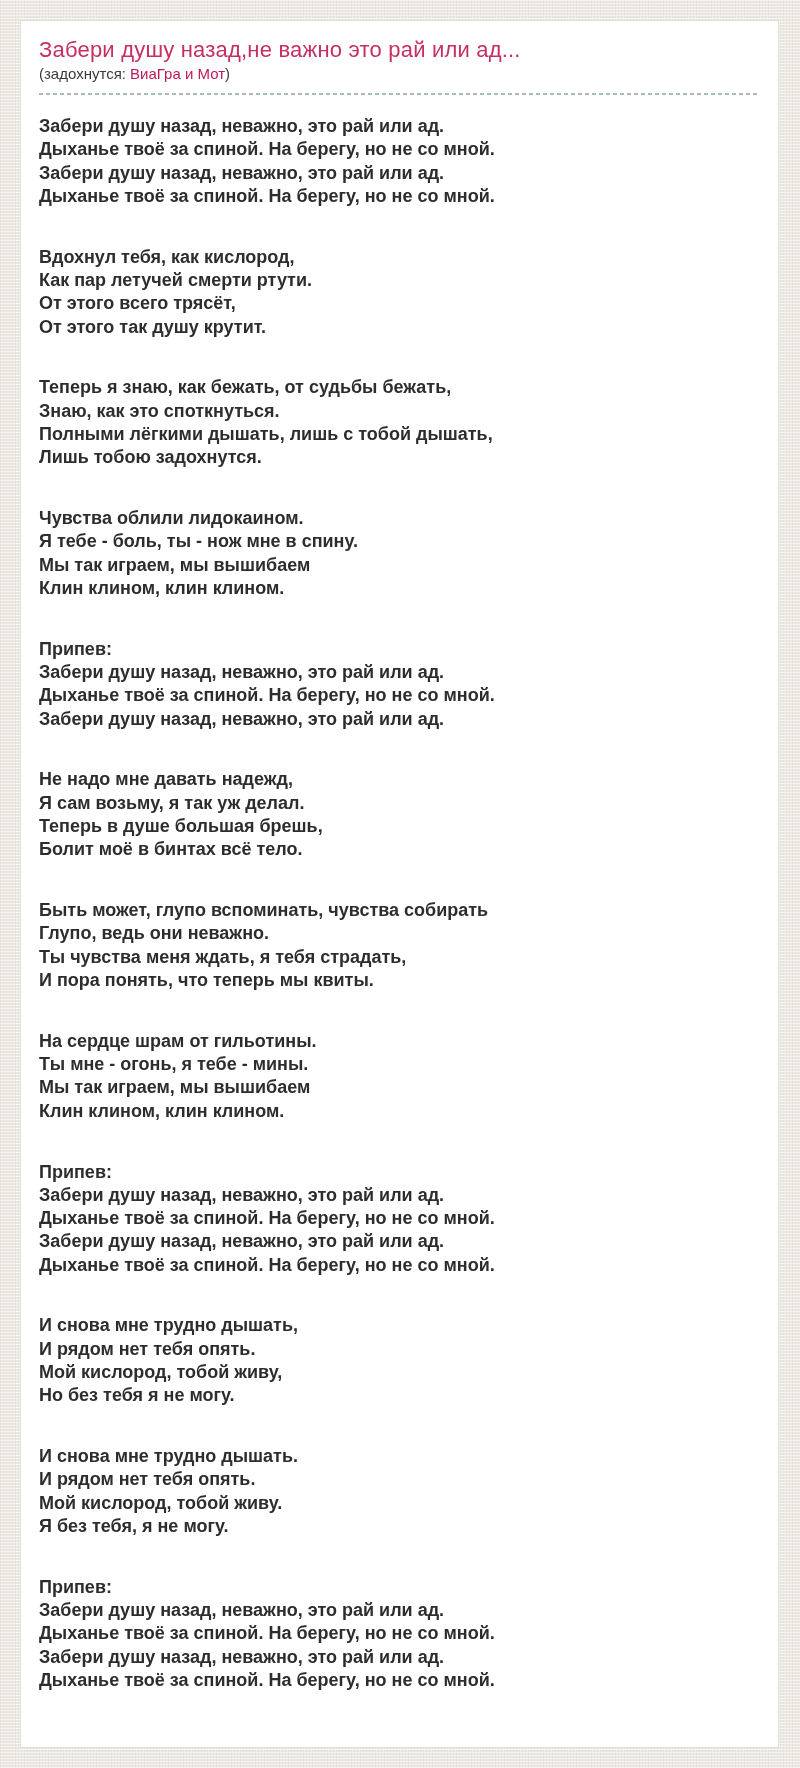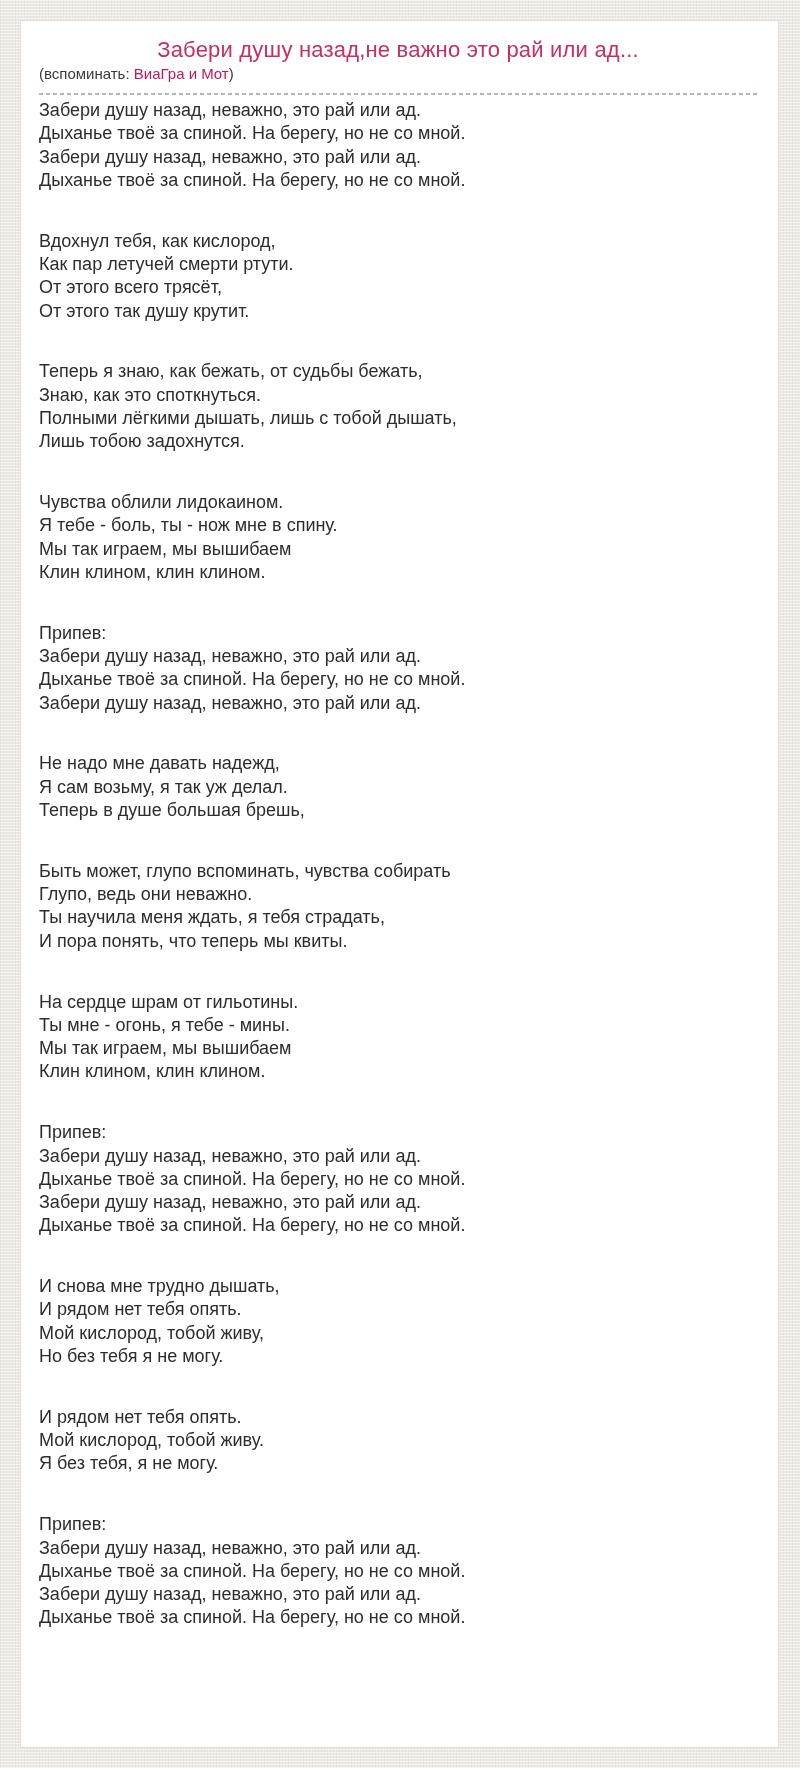--- a/index.html
+++ b/index.html
@@ -28,63 +28,63 @@
     border: 1px solid #e2ded8;
     padding: 16px 21px 40px 18px;
   }
   h1.song-title {
     margin: 0;
     font-size: 22px;
     line-height: 26px;
     font-weight: normal;
     color: #c62f60;
     letter-spacing: 0.2px;
-    text-align: center;
   }
   .performer-line {
     margin: 0;
     font-size: 15px;
     line-height: 21px;
     color: #3a3a3a;
   }
   .performer-line a {
     color: #be185d;
     text-decoration: none;
     cursor: pointer;
   }
   .separator {
     margin-top: 9px;
     height: 2px;
     background: repeating-linear-gradient(to right,
       #a7bac6 0, #a7bac6 4px, transparent 4px, transparent 7px);
   }
   .lyrics {
-    margin-top: 4px;
+    margin-top: 20px;
     font-size: 18px;
     line-height: 23.3px;
     color: #2d2d2d;
+    font-weight: bold;
   }
   .lyrics p.stanza {
     margin: 0 0 37.5px 0;
   }
   .lyrics p.stanza:last-child {
     margin-bottom: 0;
   }
   .lyrics .line {
     display: block;
     white-space: pre;
   }
 </style>
 </head>
 <body>
 
 <div class="card">
   <h1 class="song-title">Забери душу назад,не важно это рай или ад...</h1>
 
-  <p class="performer-line"><span>(вспоминать: </span><a>ВиаГра и Мот</a><span>)</span></p>
+  <p class="performer-line"><span>(задохнутся: </span><a>ВиаГра и Мот</a><span>)</span></p>
 
   <div class="separator"></div>
 
   <div class="lyrics" id="lyrics">
       <p class="stanza">
         <span class="line">Забери душу назад, неважно, это рай или ад.</span>
         <span class="line">Дыханье твоё за спиной. На берегу, но не со мной.</span>
         <span class="line">Забери душу назад, неважно, это рай или ад.</span>
         <span class="line">Дыханье твоё за спиной. На берегу, но не со мной.</span>
       </p>
@@ -109,25 +109,26 @@
       <p class="stanza">
         <span class="line">Припев:</span>
         <span class="line">Забери душу назад, неважно, это рай или ад.</span>
         <span class="line">Дыханье твоё за спиной. На берегу, но не со мной.</span>
         <span class="line">Забери душу назад, неважно, это рай или ад.</span>
       </p>
       <p class="stanza">
         <span class="line">Не надо мне давать надежд,</span>
         <span class="line">Я сам возьму, я так уж делал.</span>
         <span class="line">Теперь в душе большая брешь,</span>
+        <span class="line">Болит моё в бинтах всё тело.</span>
       </p>
       <p class="stanza">
         <span class="line">Быть может, глупо вспоминать, чувства собирать</span>
         <span class="line">Глупо, ведь они неважно.</span>
-        <span class="line">Ты научила меня ждать, я тебя страдать,</span>
+        <span class="line">Ты чувства меня ждать, я тебя страдать,</span>
         <span class="line">И пора понять, что теперь мы квиты.</span>
       </p>
       <p class="stanza">
         <span class="line">На сердце шрам от гильотины.</span>
         <span class="line">Ты мне - огонь, я тебе - мины.</span>
         <span class="line">Мы так играем, мы вышибаем</span>
         <span class="line">Клин клином, клин клином.</span>
       </p>
       <p class="stanza">
         <span class="line">Припев:</span>
@@ -136,20 +137,21 @@
         <span class="line">Забери душу назад, неважно, это рай или ад.</span>
         <span class="line">Дыханье твоё за спиной. На берегу, но не со мной.</span>
       </p>
       <p class="stanza">
         <span class="line">И снова мне трудно дышать,</span>
         <span class="line">И рядом нет тебя опять.</span>
         <span class="line">Мой кислород, тобой живу,</span>
         <span class="line">Но без тебя я не могу.</span>
       </p>
       <p class="stanza">
+        <span class="line">И снова мне трудно дышать.</span>
         <span class="line">И рядом нет тебя опять.</span>
         <span class="line">Мой кислород, тобой живу.</span>
         <span class="line">Я без тебя, я не могу.</span>
       </p>
       <p class="stanza">
         <span class="line">Припев:</span>
         <span class="line">Забери душу назад, неважно, это рай или ад.</span>
         <span class="line">Дыханье твоё за спиной. На берегу, но не со мной.</span>
         <span class="line">Забери душу назад, неважно, это рай или ад.</span>
         <span class="line">Дыханье твоё за спиной. На берегу, но не со мной.</span>

